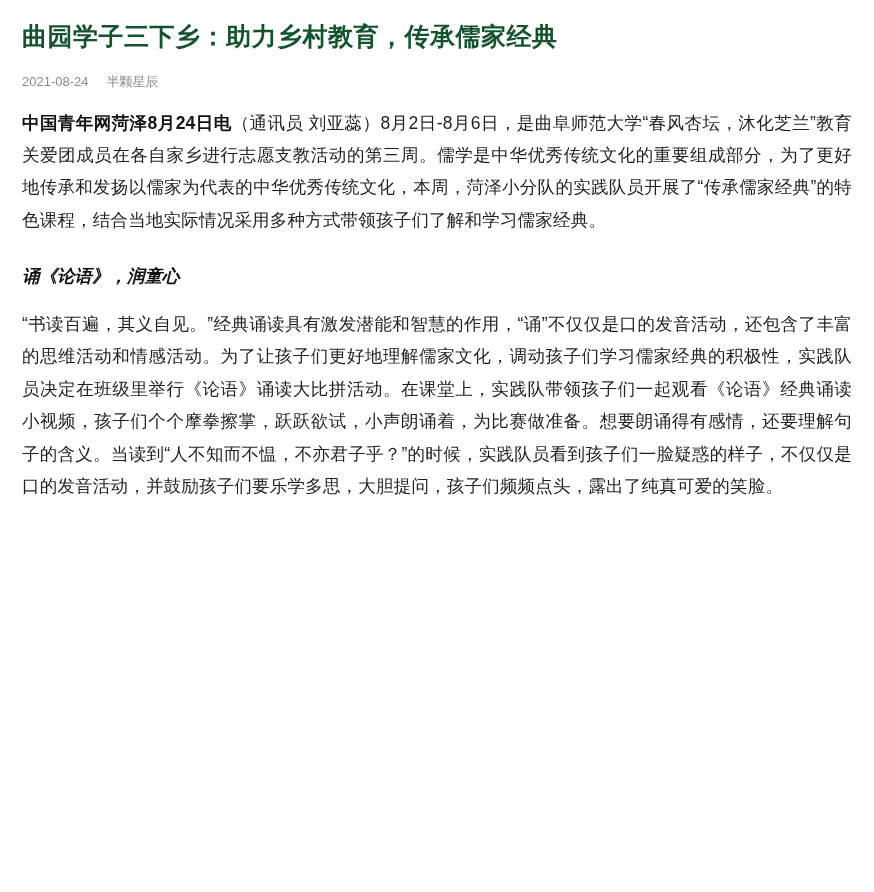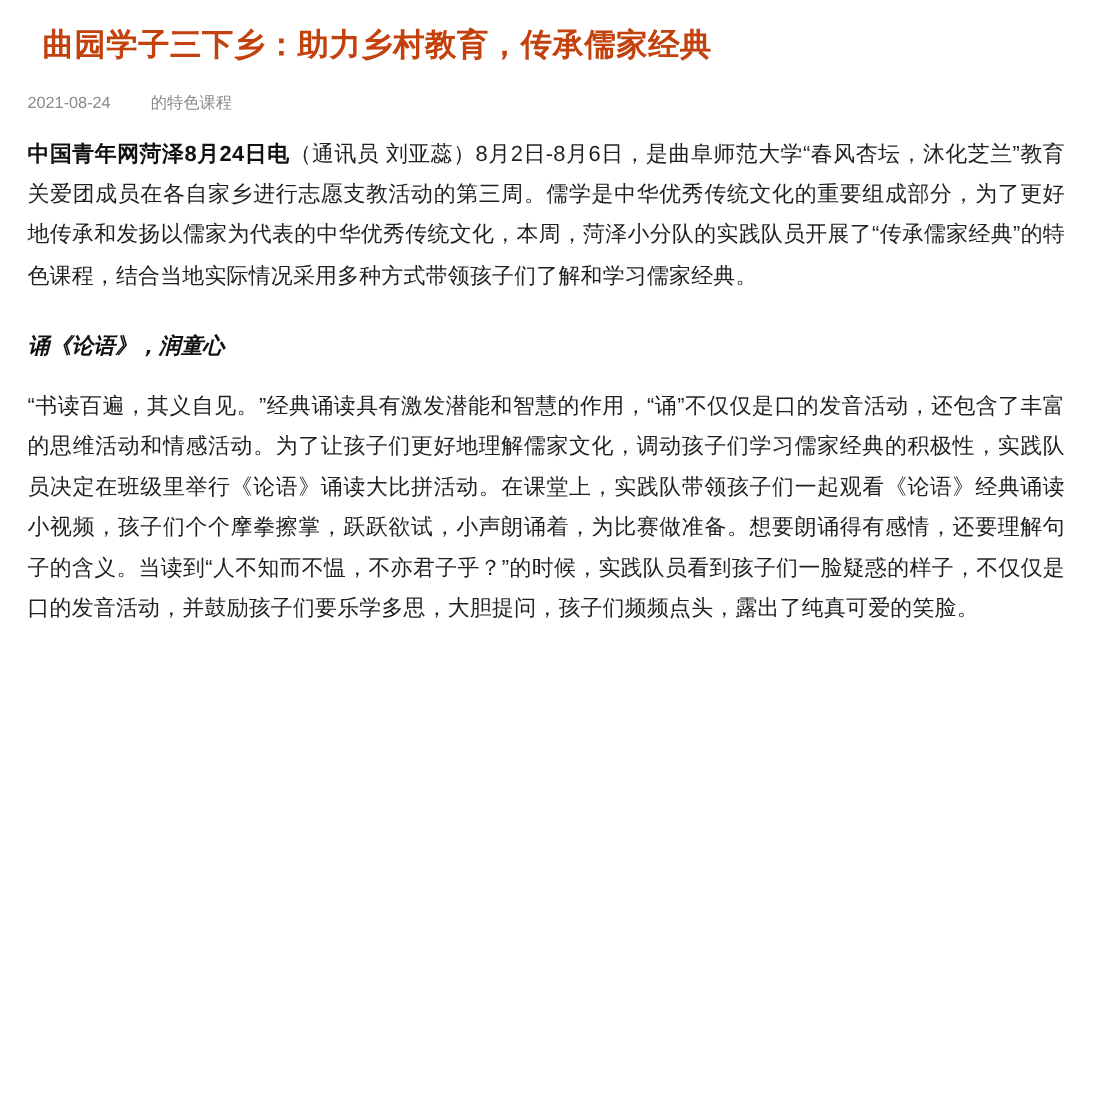--- a/index.html
+++ b/index.html
@@ -19,32 +19,32 @@
     height: 892px;
     box-sizing: border-box;
     padding: 14px 22px 0 22px;
     position: relative;
   }
   .article-title {
     font-size: 25px;
     font-weight: bold;
     line-height: 1.3;
     letter-spacing: 0.5px;
-    color: #c2410c;
-    margin: 0 0 0 12px;
+    color: #14532d;
+    margin: 0 0 0 0;
     padding-top: 6px;
   }
   .meta-row {
     margin-top: 20px;
     margin-bottom: 16px;
     font-size: 13px;
     color: #8a8a8a;
     display: flex;
     align-items: center;
-    gap: 32px;
+    gap: 18px;
   }
   .meta-date, .meta-author {
     white-space: nowrap;
   }
   .body-para {
     font-size: 17.5px;
     line-height: 1.85;
     color: #1f1f1f;
     margin: 0 0 18px 0;
     text-align: justify;
@@ -68,21 +68,21 @@
 </style>
 </head>
 <body>
 
 <div class="page">
 
   <h1 class="article-title">曲园学子三下乡：助力乡村教育，传承儒家经典</h1>
 
   <div class="meta-row">
     <span class="meta-date">2021-08-24</span>
-    <span class="meta-author">的特色课程</span>
+    <span class="meta-author">半颗星辰</span>
   </div>
 
   <p class="body-para para-first">
     <span class="lead-strong">中国青年网菏泽8月24日电</span><span>（通讯员 刘亚蕊）8月2日-8月6日，是曲阜师范大学“春风杏坛，沐化芝兰”教育关爱团成员在各自家乡进行志愿支教活动的第三周。儒学是中华优秀传统文化的重要组成部分，为了更好地传承和发扬以儒家为代表的中华优秀传统文化，本周，菏泽小分队的实践队员开展了“传承儒家经典”的特色课程，结合当地实际情况采用多种方式带领孩子们了解和学习儒家经典。</span>
   </p>
 
   <h2 class="section-head">诵《论语》，润童心</h2>
 
   <p class="body-para">“书读百遍，其义自见。”经典诵读具有激发潜能和智慧的作用，“诵”不仅仅是口的发音活动，还包含了丰富的思维活动和情感活动。为了让孩子们更好地理解儒家文化，调动孩子们学习儒家经典的积极性，实践队员决定在班级里举行《论语》诵读大比拼活动。在课堂上，实践队带领孩子们一起观看《论语》经典诵读小视频，孩子们个个摩拳擦掌，跃跃欲试，小声朗诵着，为比赛做准备。想要朗诵得有感情，还要理解句子的含义。当读到“人不知而不愠，不亦君子乎？”的时候，实践队员看到孩子们一脸疑惑的样子，不仅仅是口的发音活动，并鼓励孩子们要乐学多思，大胆提问，孩子们频频点头，露出了纯真可爱的笑脸。</p>
 

